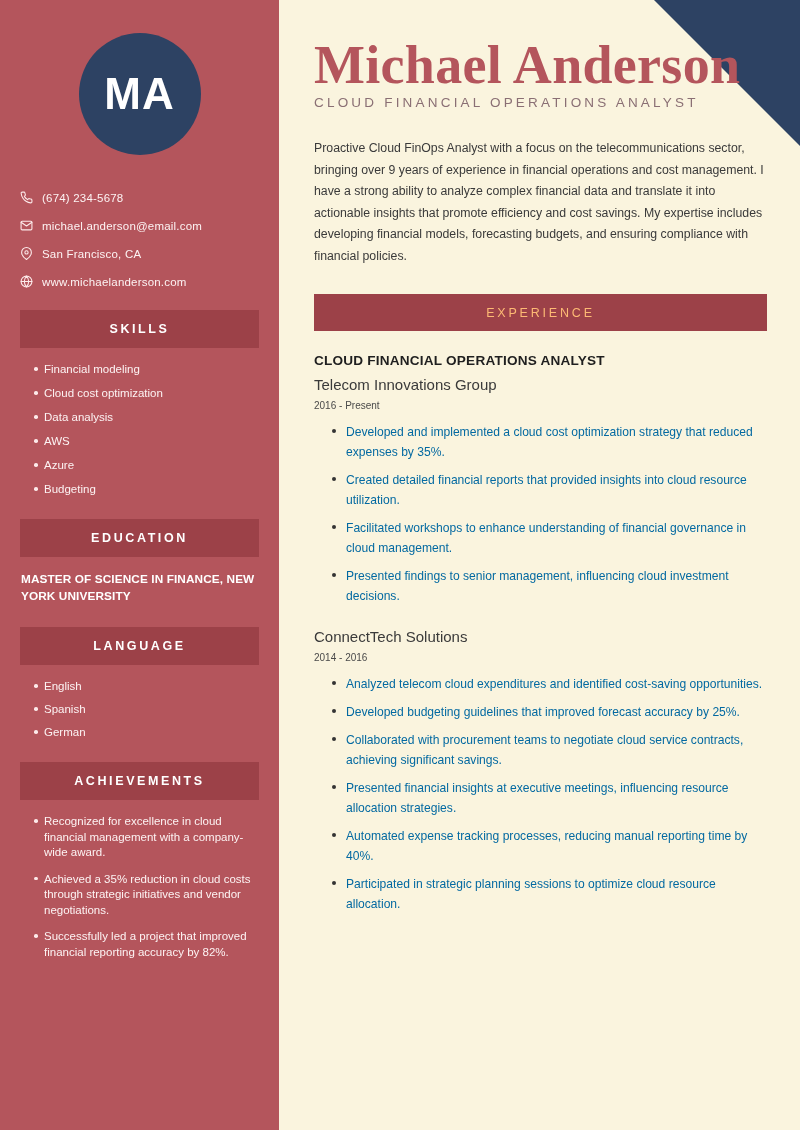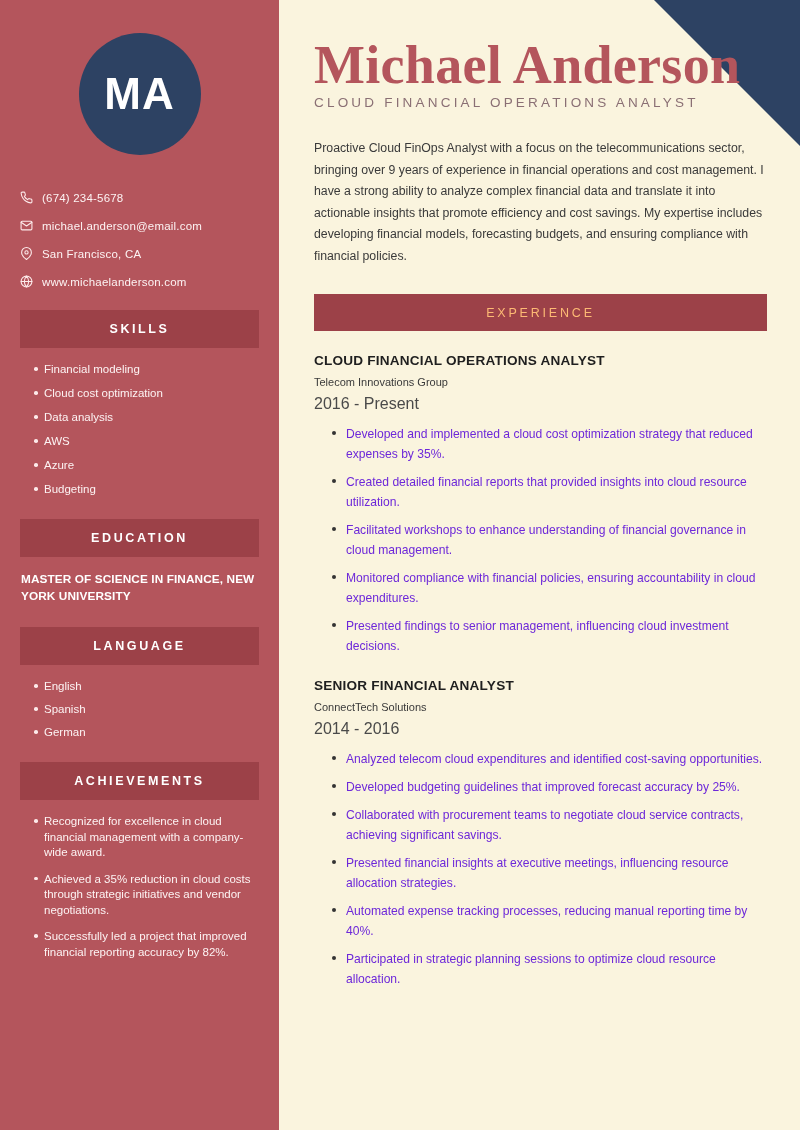--- a/index.html
+++ b/index.html
@@ -196,38 +196,38 @@
     margin-top: 22px;
   }
   .job-role {
     font-size: 13.6px;
     font-weight: bold;
     color: #1f1f1f;
     letter-spacing: 0.2px;
   }
   .job-company {
     margin-top: 8px;
-    font-size: 11px;
+    font-size: 15px;
     color: #3a3a3a;
   }
   .job-dates {
     margin-top: 7px;
-    font-size: 16px;
+    font-size: 10px;
     color: #4a4a4a;
   }
   ul.job-bullets {
     list-style: none;
     margin: 11px 0 0 0;
     padding: 0 0 0 18px;
   }
   ul.job-bullets li {
     position: relative;
     font-size: 12.1px;
     line-height: 20px;
-    color: #6d28d9;
+    color: #0369a1;
     margin-bottom: 8px;
     padding-left: 14px;
   }
   ul.job-bullets li::before {
     content: "";
     position: absolute;
     left: 0;
     top: 7px;
     width: 4px;
     height: 4px;
@@ -342,27 +342,25 @@
       </div>
 
       <div class="job">
         <div class="job-role">CLOUD FINANCIAL OPERATIONS ANALYST</div>
         <div class="job-company">Telecom Innovations Group</div>
         <div class="job-dates">2016 - Present</div>
         <ul class="job-bullets">
           <li>Developed and implemented a cloud cost optimization strategy that reduced expenses by 35%.</li>
           <li>Created detailed financial reports that provided insights into cloud resource utilization.</li>
           <li>Facilitated workshops to enhance understanding of financial governance in cloud management.</li>
-          <li>Monitored compliance with financial policies, ensuring accountability in cloud expenditures.</li>
           <li>Presented findings to senior management, influencing cloud investment decisions.</li>
         </ul>
       </div>
 
       <div class="job">
-        <div class="job-role">SENIOR FINANCIAL ANALYST</div>
         <div class="job-company">ConnectTech Solutions</div>
         <div class="job-dates">2014 - 2016</div>
         <ul class="job-bullets">
           <li>Analyzed telecom cloud expenditures and identified cost-saving opportunities.</li>
           <li>Developed budgeting guidelines that improved forecast accuracy by 25%.</li>
           <li>Collaborated with procurement teams to negotiate cloud service contracts, achieving significant savings.</li>
           <li>Presented financial insights at executive meetings, influencing resource allocation strategies.</li>
           <li>Automated expense tracking processes, reducing manual reporting time by 40%.</li>
           <li>Participated in strategic planning sessions to optimize cloud resource allocation.</li>
         </ul>

